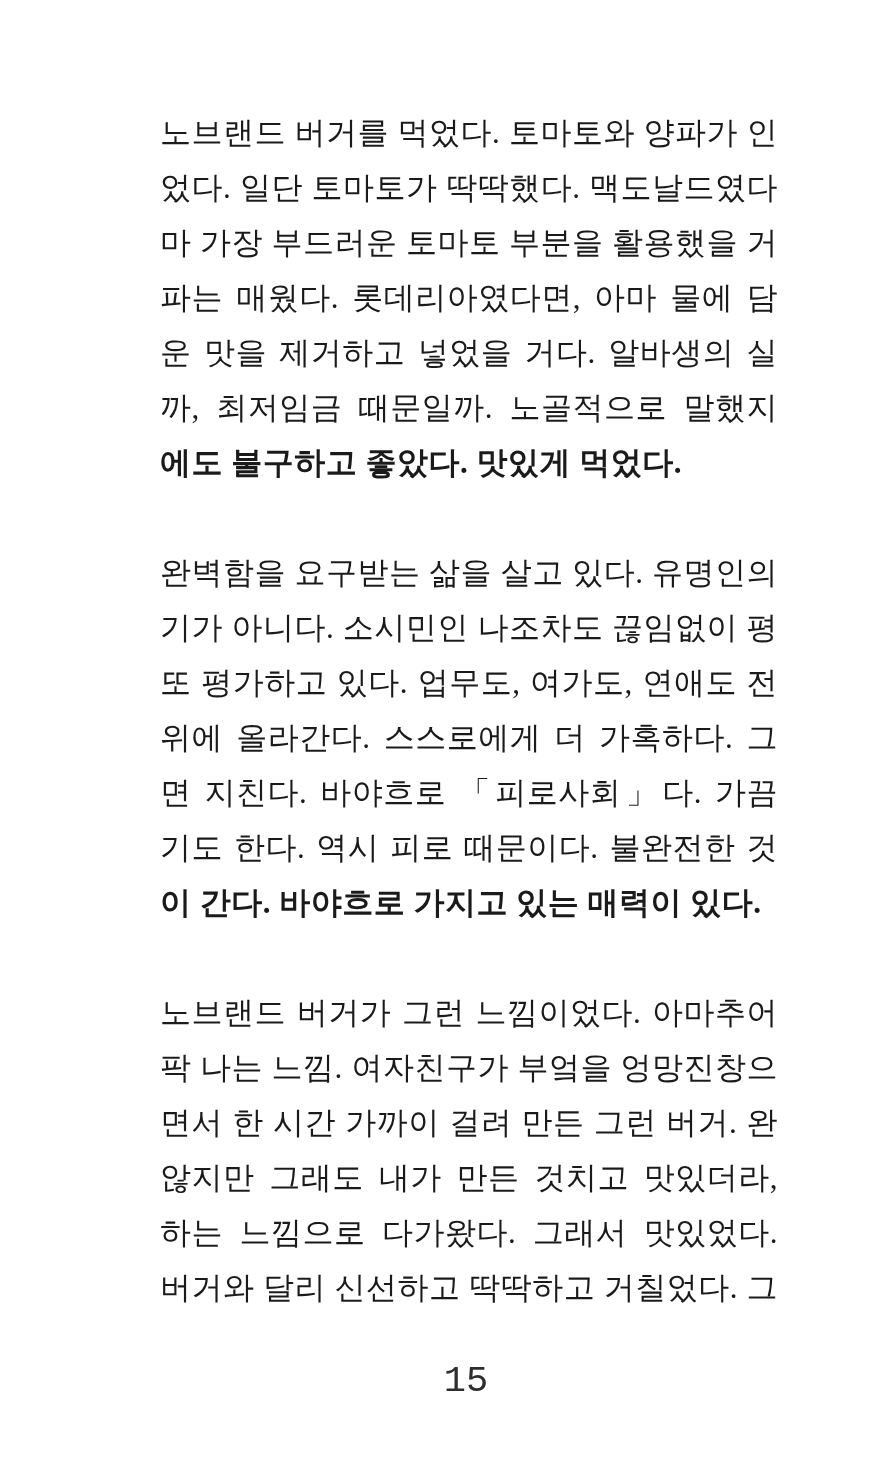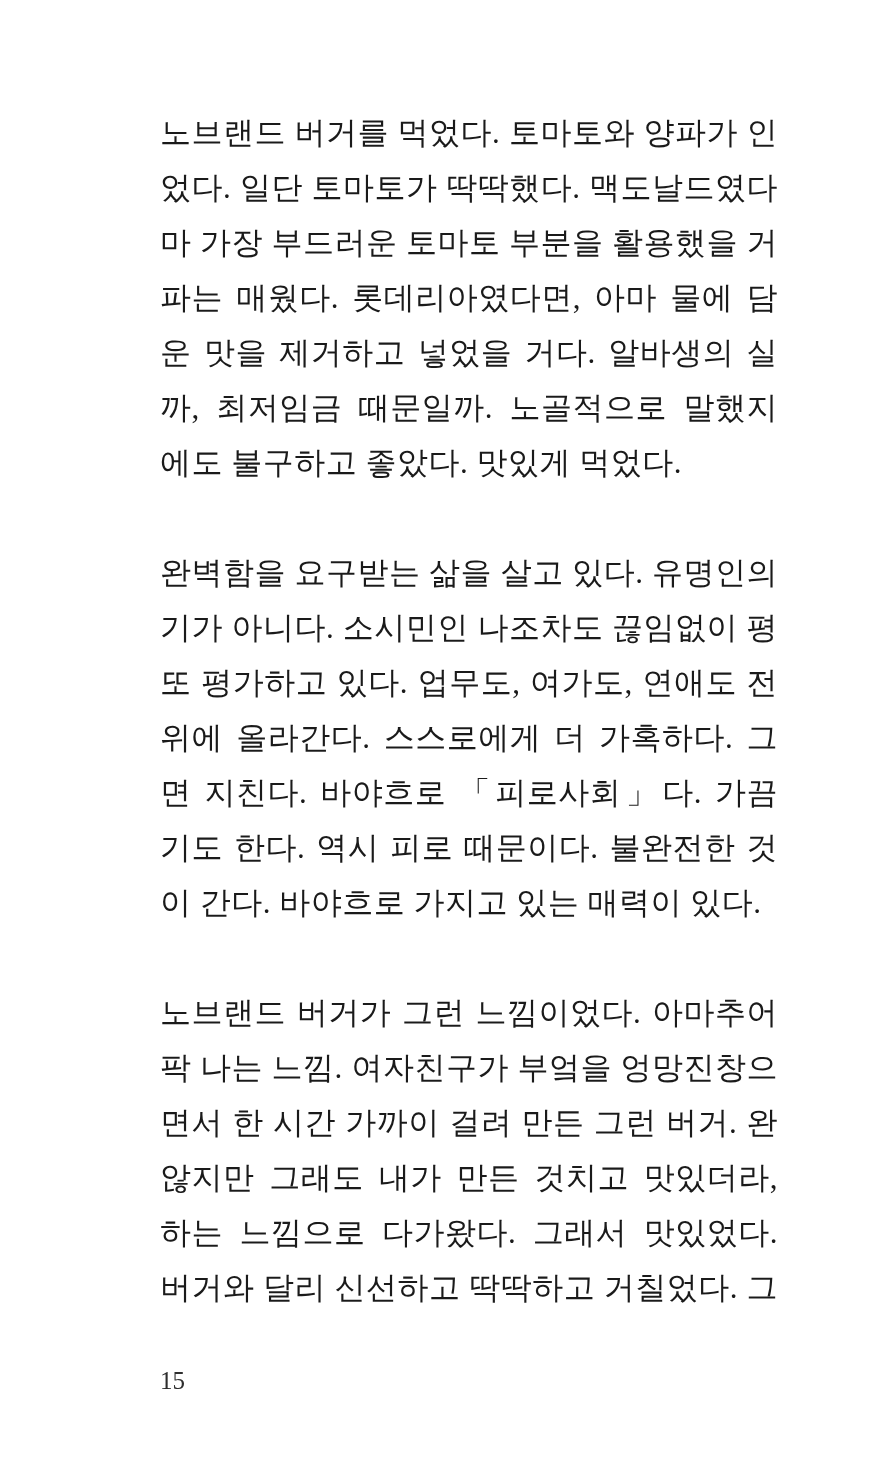--- a/index.html
+++ b/index.html
@@ -38,29 +38,30 @@
   .line {
     text-align: justify;
     text-align-last: justify;
     word-break: break-all;
     white-space: normal;
     height: 55px;
     overflow: hidden;
   }
   .line.ragged {
     text-align-last: left;
+    font-weight: bold;
   }
   .page-number {
     position: absolute;
     top: 1363px;
     left: 160px;
     width: 612px;
-    text-align: left;
-    font-family: Liberation Serif, serif;
-    font-size: 25px;
+    text-align: center;
+    font-family: Liberation Mono, monospace;
+    font-size: 37px;
     line-height: 36px;
     color: #2e2e2e;
   }
 </style>
 </head>
 <body>
 
 <div class="page">
 
   <div class="text-block">

